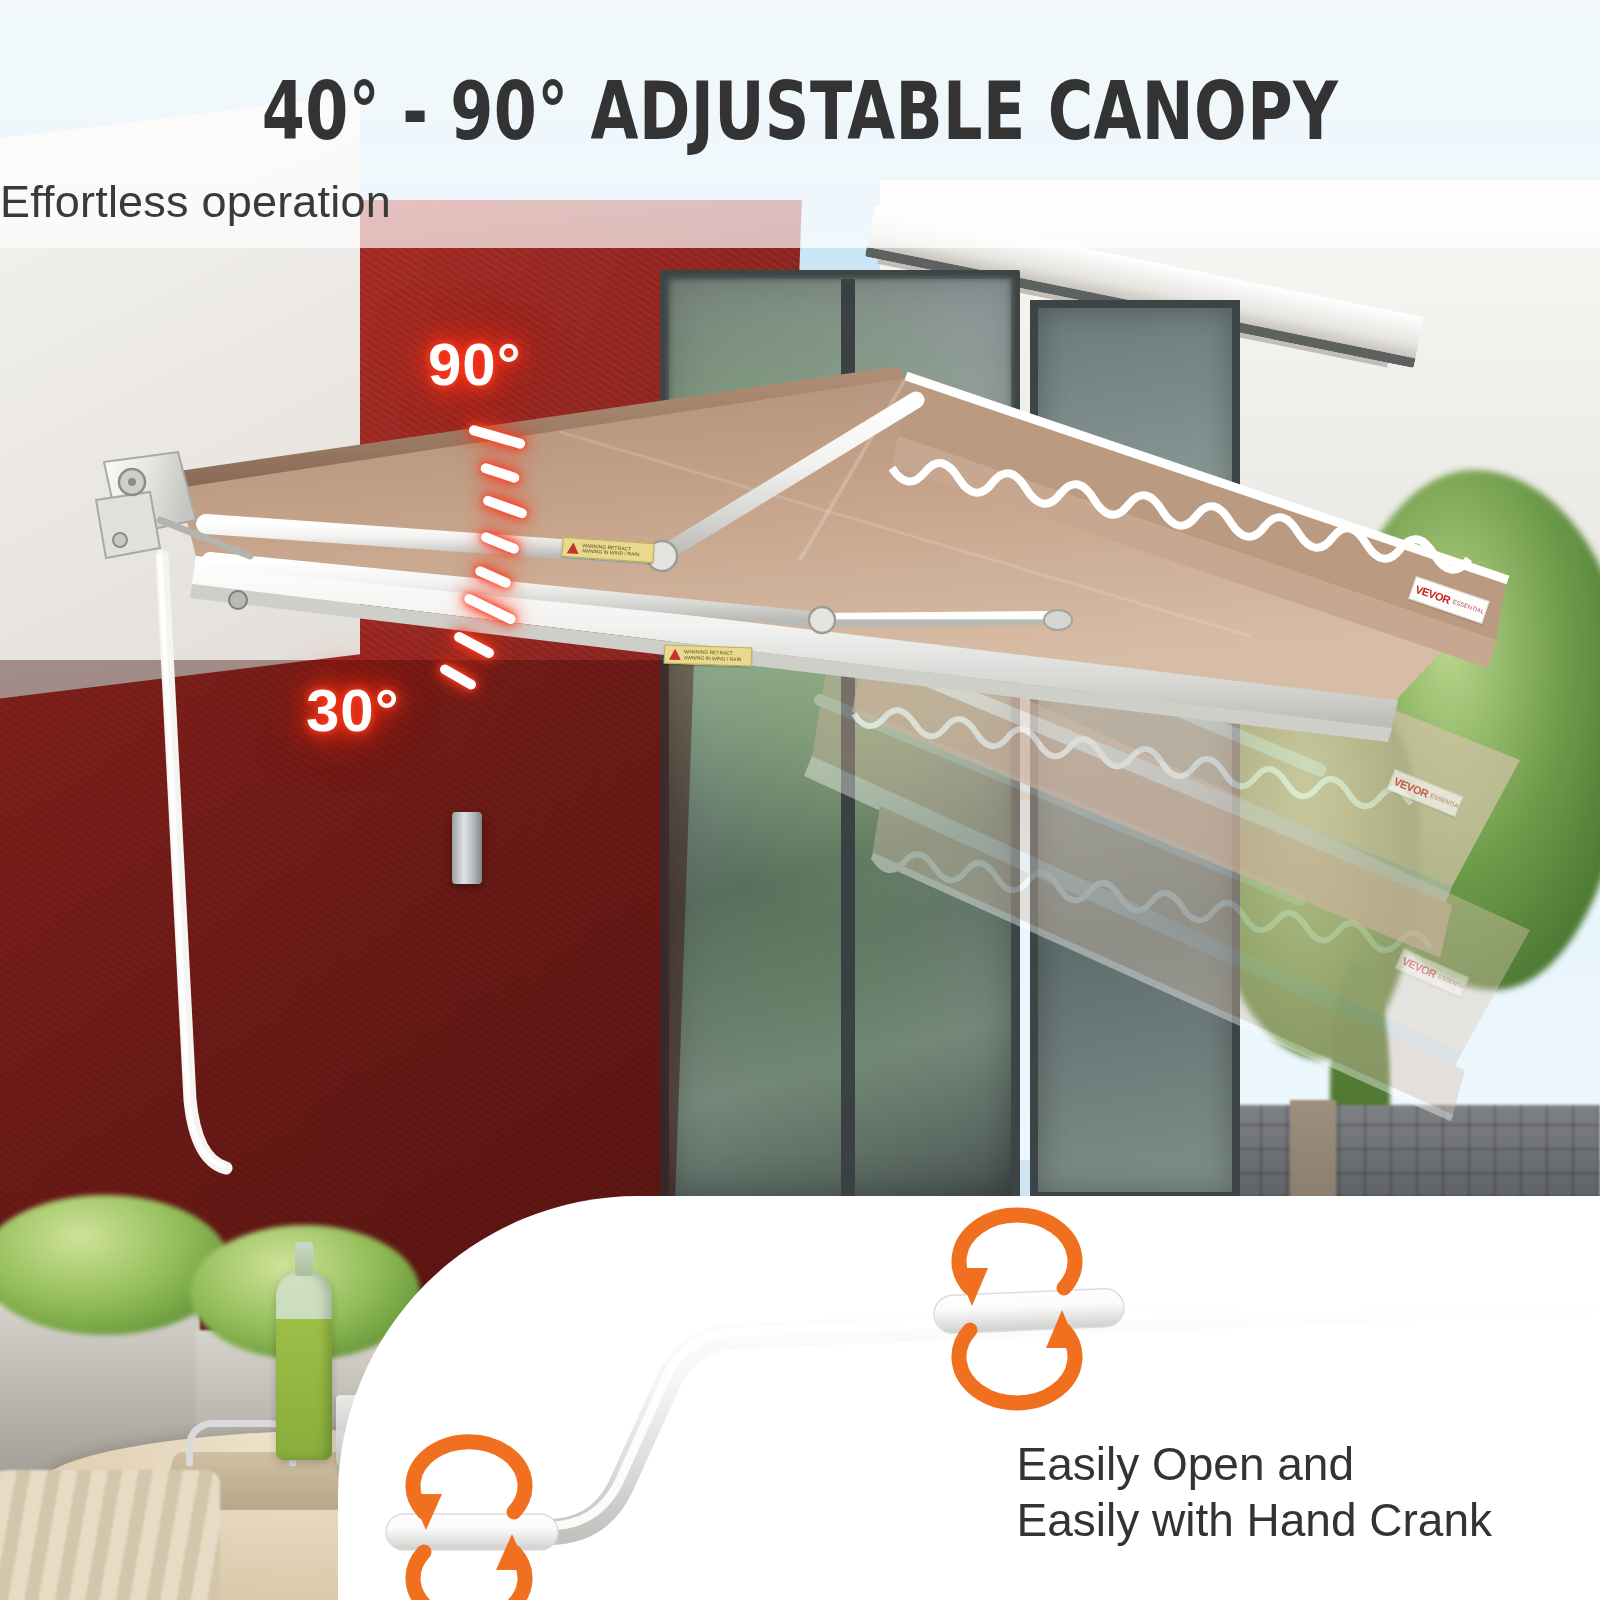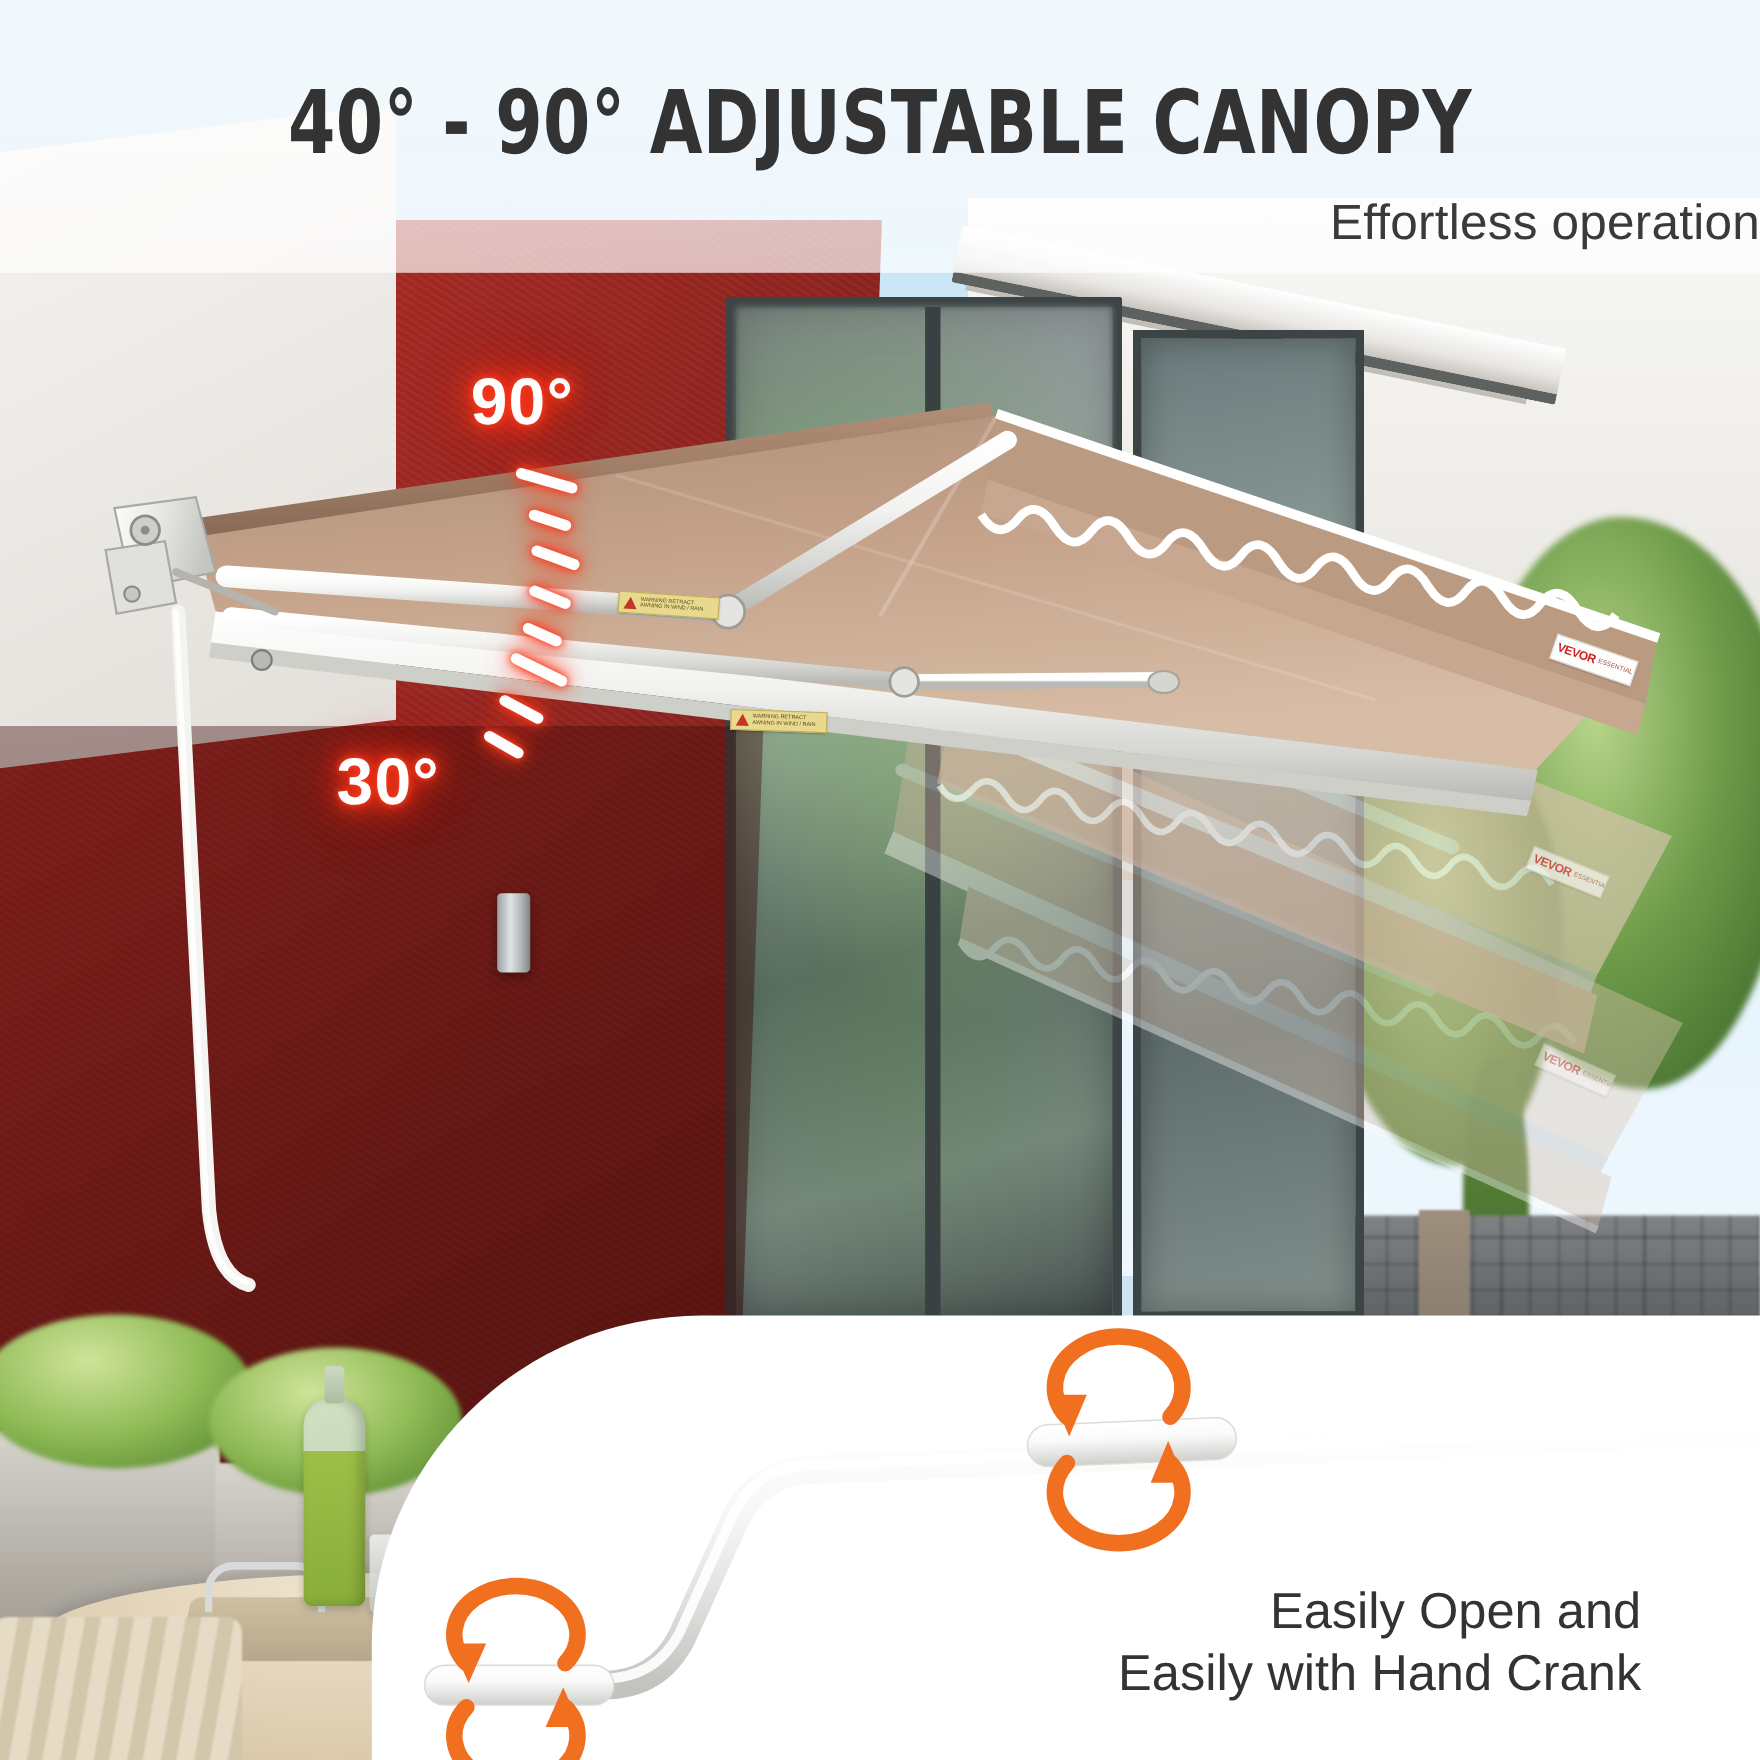--- a/index.html
+++ b/index.html
@@ -219,21 +219,21 @@
   
   .banner{ position:absolute; left:0; top:0; width:1600px; }
   .headline{
     text-align:center; font-size:80px; line-height:1; letter-spacing:.5px;
     font-weight:700; color:#333333;
     font-family:"Liberation Sans Narrow","DejaVu Sans Condensed","Liberation Sans", sans-serif;
     transform:scaleX(.86); transform-origin:center;
     padding-top:72px; white-space:nowrap;
   }
   .subhead{
-    text-align:right; font-size:45px; color:#3a3a3a; padding-top:24px;
+    text-align:left; font-size:45px; color:#3a3a3a; padding-top:24px;
     font-weight:400; letter-spacing:.2px;
   }
 
   
   .angle-label{
     position:absolute; font-weight:700; color:#ffffff; letter-spacing:1px;
     text-shadow:
       0 0 6px #ff3b1e, 0 0 14px #ff3b1e, 0 0 26px #ff2a10,
       0 0 40px rgba(255,60,25,.85), 0 0 60px rgba(255,60,25,.55);
     font-family:"Liberation Sans", sans-serif;
@@ -247,21 +247,21 @@
     box-shadow:0 0 6px #ff3b1e,0 0 14px #ff3a1c,0 0 24px rgba(255,58,28,.8);
   }
 
   
   .inset{
     position:absolute; left:338px; top:1196px; width:1262px; height:404px;
     background:#ffffff;
     border-radius:300px 0 0 0;
   }
   .caption{
-    position:absolute; right:108px; bottom:52px; text-align:right;
+    position:absolute; right:108px; bottom:52px; text-align:left;
     color:#333333; font-size:46px; line-height:1.22; font-weight:400;
   }
 
   
   .crank-wrap{ position:absolute; left:338px; top:1196px; width:1262px; height:404px; }
 
   
   .vevor{
     position:absolute; background:#fdfdfb; border:1px solid #d8d5cd;
     display:flex; align-items:center; gap:3px; padding:2px 3px;

